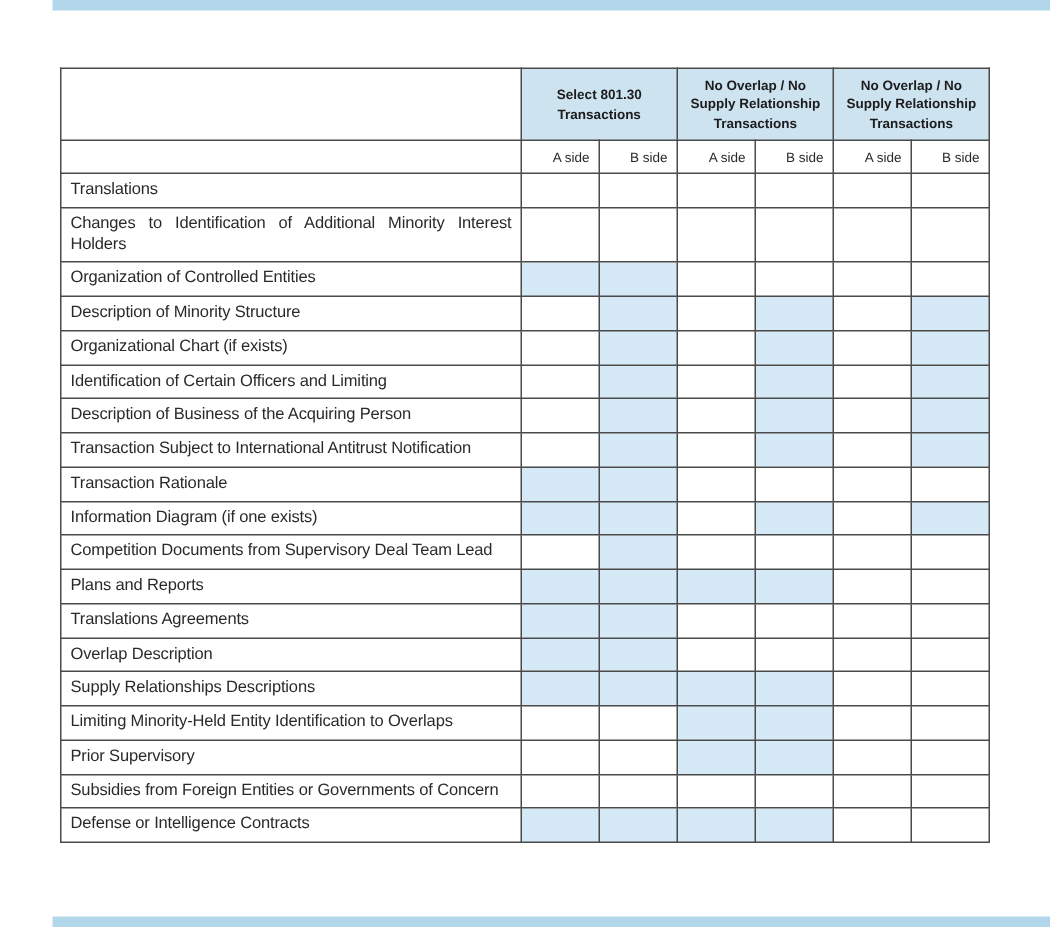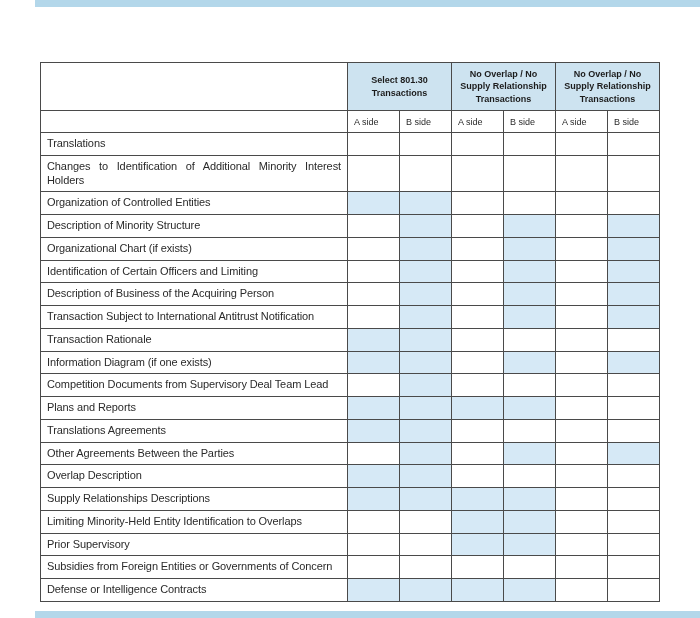--- a/index.html
+++ b/index.html
@@ -4,37 +4,37 @@
 <style>
   html,body{margin:0;padding:0;}
   body{
     width:700px;height:618px;position:relative;background:#ffffff;
     font-family:"Liberation Sans", sans-serif;color:#222222;overflow:hidden;
   }
   .edge-bar{position:absolute;left:35px;right:0;height:7px;background:#b3d7ea;}
   .edge-bar.top{top:0;}
   .edge-bar.bottom{bottom:0;}
   table{
-    position:absolute;left:40px;top:62px;width:620px;
+    position:absolute;left:40px;top:45px;width:620px;
     border-collapse:collapse;table-layout:fixed;
     border:1.5px solid #454545;
   }
   col.label-col{width:307px;}
   col.side-col{width:52px;}
   th,td{border:1px solid #4a4a4a;box-sizing:border-box;vertical-align:middle;}
   
   tr.group-row th{
     height:48px;background:#cde3f0;font-weight:bold;font-size:9px;
     line-height:1.35;text-align:center;padding:3px 2px;color:#1c1c1c;
   }
   tr.group-row th.corner{background:#ffffff;}
   
   tr.sub-row th{
     height:22px;background:#ffffff;font-weight:normal;font-size:9px;
-    text-align:left;padding:2px 6px;color:#2a2a2a;
+    text-align:right;padding:2px 6px;color:#2a2a2a;
   }
   
   tbody th.label{
     font-weight:normal;font-size:11px;letter-spacing:-0.1px;line-height:1.25;
     text-align:justify;padding:4px 6px 4px 6px;color:#2a2a2a;height:21px;
   }
   tbody td{height:21px;background:#ffffff;}
   tbody td.shaded{background:#d6e9f6;}
 </style>
 </head>
@@ -181,29 +181,20 @@
       <tr>
     <th class="label">Translations Agreements</th>
   <td class="shaded"></td>
         <td class="shaded"></td>
         <td></td>
         <td></td>
         <td></td>
         <td></td>
       </tr>
       <tr>
-    <th class="label">Other Agreements Between the Parties</th>
-  <td></td>
-        <td class="shaded"></td>
-        <td></td>
-        <td class="shaded"></td>
-        <td></td>
-        <td class="shaded"></td>
-      </tr>
-      <tr>
     <th class="label">Overlap Description</th>
   <td class="shaded"></td>
         <td class="shaded"></td>
         <td></td>
         <td></td>
         <td></td>
         <td></td>
       </tr>
       <tr>
     <th class="label">Supply Relationships Descriptions</th>

